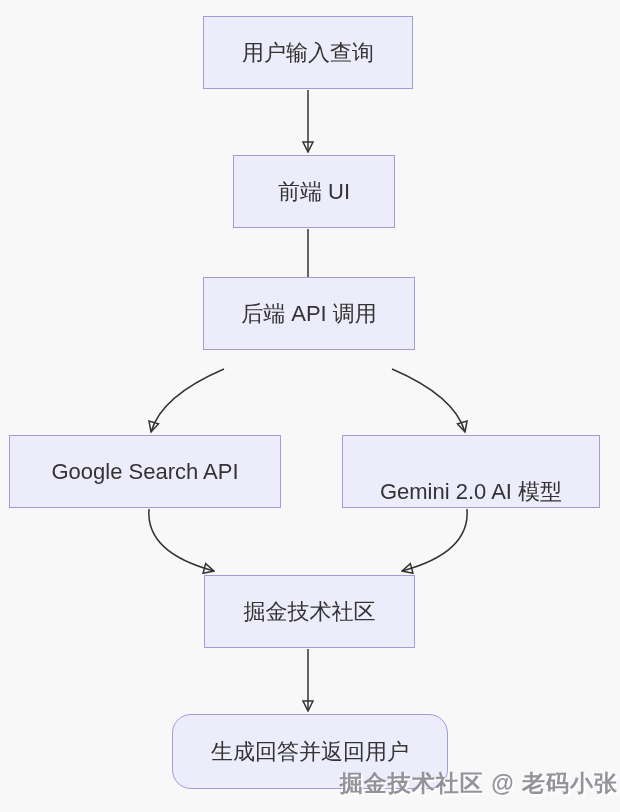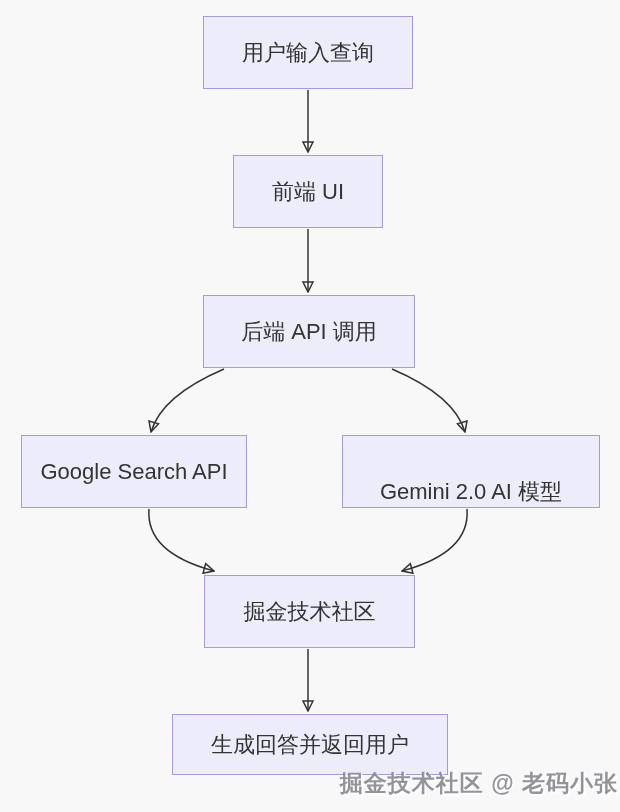--- a/index.html
+++ b/index.html
@@ -6,26 +6,26 @@
   .canvas{
     position:relative;width:620px;height:812px;background:#f8f8f8;
     overflow:hidden;font-family:"Liberation Sans","DejaVu Sans",sans-serif;
   }
   .node{
     position:absolute;display:flex;align-items:center;justify-content:center;
     background:#ececfb;border:1.5px solid #a49bdb;box-sizing:border-box;
     color:#333333;font-size:22px;text-align:center;white-space:nowrap;z-index:2;
   }
   #node-user-input    {left:203px;top:16px; width:210px;height:73px;}
-  #node-frontend-ui   {left:233px;top:155px;width:150px;height:73px;}
-  #node-backend-api   {left:203px;top:295px;width:212px;height:73px;justify-content:center;}
-  #node-google-search {left:21px; top:435px;width:226px;height:73px;}
+  #node-frontend-ui   {left:233px;top:155px;width:162px;height:73px;}
+  #node-backend-api   {left:203px;top:277px;width:212px;height:73px;justify-content:center;}
+  #node-google-search {left:9px; top:435px;width:272px;height:73px;}
   #node-gemini        {left:342px;top:435px;width:258px;height:73px;align-items:flex-end;}
   #node-merge-results {left:204px;top:575px;width:211px;height:73px;}
-  #node-generate      {left:172px;top:714px;width:276px;height:61px;}
+  #node-generate      {left:172px;top:714px;width:276px;height:75px;border-radius:19px;}
   .edges{position:absolute;left:0;top:0;width:620px;height:812px;z-index:1;}
   .edges path{stroke:#333333;stroke-width:1.5;fill:none;}
   .watermark{
     position:absolute;top:768px;right:2px;z-index:6;
     font-size:23px;font-weight:700;letter-spacing:1px;
     color:rgba(128,128,136,0.85);
     text-shadow:2px 2px 1px rgba(255,255,255,0.95),1px 1px 0 rgba(255,255,255,0.7);
     margin-left:40px;
   }
 </style>

